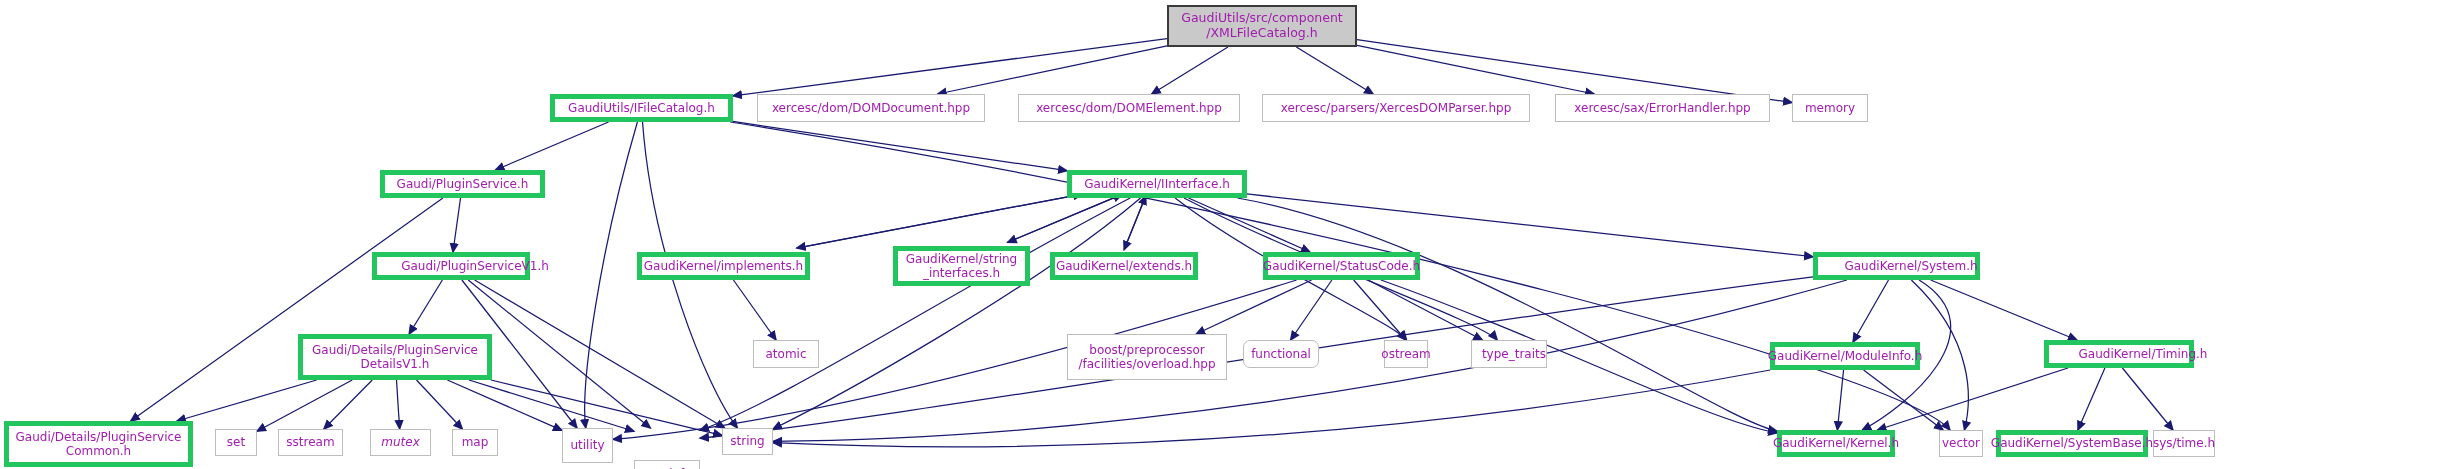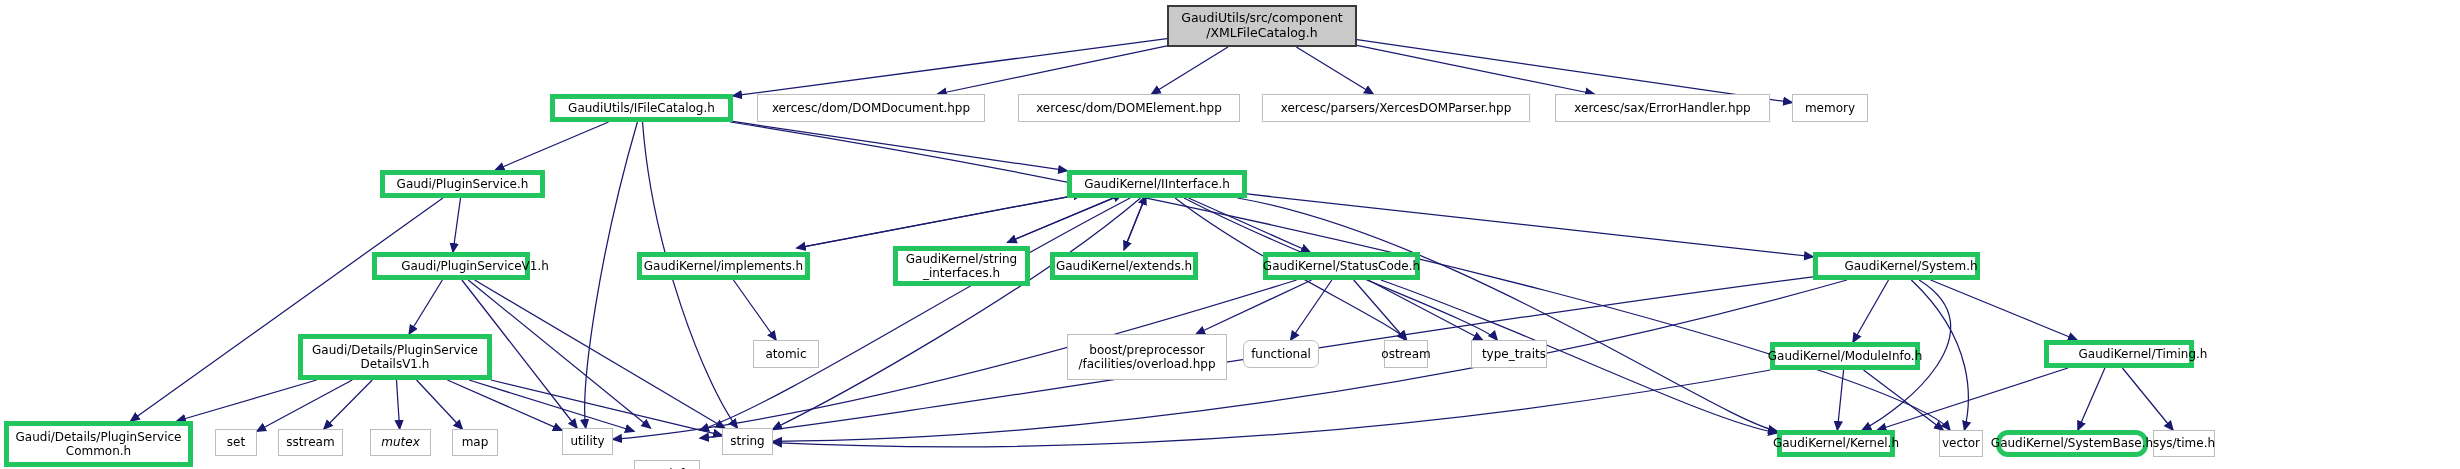--- a/index.html
+++ b/index.html
@@ -1,20 +1,20 @@
 <!DOCTYPE html>
 <html><head>
 <meta charset="utf-8">
 <style>
   html,body{margin:0;padding:0;background:#ffffff;}
   #canvas{position:relative;width:2460px;height:469px;background:#ffffff;overflow:hidden;
           font-family:"DejaVu Sans","Liberation Sans",sans-serif;}
   #edges{position:absolute;left:0;top:0;width:2460px;height:469px;}
   .node{position:absolute;background:#ffffff;display:flex;align-items:center;justify-content:center;
-        text-align:center;white-space:pre-line;font-size:12px;line-height:1.18;color:#000000;
+        text-align:center;white-space:pre-line;font-size:12px;line-height:1.18;color:#a21caf;
         box-sizing:border-box;z-index:2;}
   .node.ext{border:1px solid #bdbdbd;}
   .node.doc{border:5px solid #22c55e;}
   .node.main{background:#c9c9c9;border:2px solid #3a3a3a;font-size:12.5px;}
 </style>
 </head>
 <body>
 
 <div id="canvas">
   <svg id="edges" viewBox="0 0 2460 469" xmlns="http://www.w3.org/2000/svg">
@@ -110,21 +110,21 @@
       <div class="node ext" style="left: 1384px; top: 340px; width: 44px; height: 28px;"><span>ostream</span></div>
       <div class="node ext" style="left: 1471px; top: 340px; width: 76px; height: 28px; justify-content: flex-end;"><span>type_traits</span></div>
       <div class="node doc" style="left: 1770px; top: 342px; width: 150px; height: 28px;"><span>GaudiKernel/ModuleInfo.h</span></div>
       <div class="node doc" style="left: 2044px; top: 340px; width: 150px; height: 28px; padding-left: 48px;"><span>GaudiKernel/Timing.h</span></div>
       <div class="node doc" style="left: 4px; top: 421px; width: 189px; height: 46px;"><span>Gaudi/Details/PluginService
 Common.h</span></div>
       <div class="node ext" style="left: 215px; top: 429px; width: 42px; height: 27px;"><span>set</span></div>
       <div class="node ext" style="left: 278px; top: 429px; width: 65px; height: 27px;"><span>sstream</span></div>
       <div class="node ext" style="left: 370px; top: 429px; width: 61px; height: 27px; font-style: italic;"><span>mutex</span></div>
       <div class="node ext" style="left: 452px; top: 429px; width: 46px; height: 27px;"><span>map</span></div>
-      <div class="node ext" style="left: 562px; top: 428px; width: 51px; height: 27px; justify-content: center;"><span>utility</span></div>
+      <div class="node ext" style="left: 562px; top: 428px; width: 51px; height: 35px; justify-content: center;"><span>utility</span></div>
       <div class="node ext" style="left: 634px; top: 428px; width: 66px; height: 28px; margin-top: 32px;"><span>typeinfo</span></div>
       <div class="node ext" style="left: 722px; top: 428px; width: 51px; height: 27px;"><span>string</span></div>
       <div class="node doc" style="left: 1777px; top: 430px; width: 118px; height: 27px;"><span>GaudiKernel/Kernel.h</span></div>
       <div class="node ext" style="left: 1939px; top: 430px; width: 44px; height: 27px;"><span>vector</span></div>
-      <div class="node doc" style="left: 1996px; top: 430px; width: 152px; height: 27px; border-radius: 12px;"><span>GaudiKernel/SystemBase.h</span></div>
+      <div class="node doc" style="left: 1996px; top: 430px; width: 152px; height: 27px;"><span>GaudiKernel/SystemBase.h</span></div>
       <div class="node ext" style="left: 2153px; top: 430px; width: 62px; height: 27px;"><span>sys/time.h</span></div>
     </div>
 </div>
 
 </body></html>

